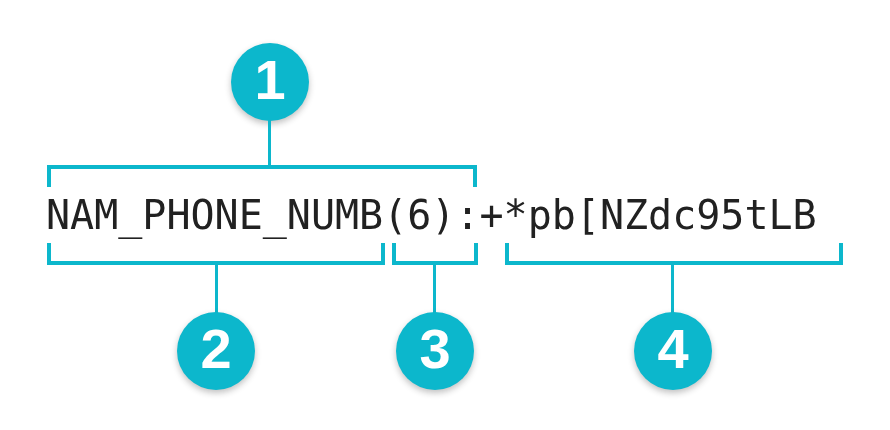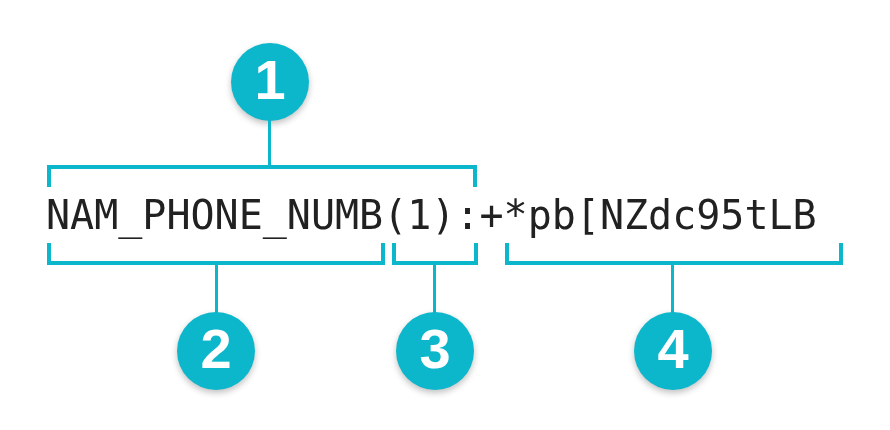--- a/index.html
+++ b/index.html
@@ -92,21 +92,21 @@
 <body>
 
 <div class="diagram">
 
   <div class="badge" id="badge-1">
     <span>1</span>
   </div>
   <div class="stem" id="stem-1"></div>
   <div class="bracket top" id="bracket-full-field"></div>
 
-  <div class="code-string">NAM_PHONE_NUMB(1):+*pb[NZdc95tLB</div>
+  <div class="code-string">NAM_PHONE_NUMB(6):+*pb[NZdc95tLB</div>
 
   <div class="bracket bottom" id="bracket-field-name"></div>
   <div class="stem" id="stem-2"></div>
   <div class="badge" id="badge-2">
     <span>2</span>
   </div>
 
   <div class="bracket bottom" id="bracket-field-length"></div>
   <div class="stem" id="stem-3"></div>
   <div class="badge" id="badge-3">

